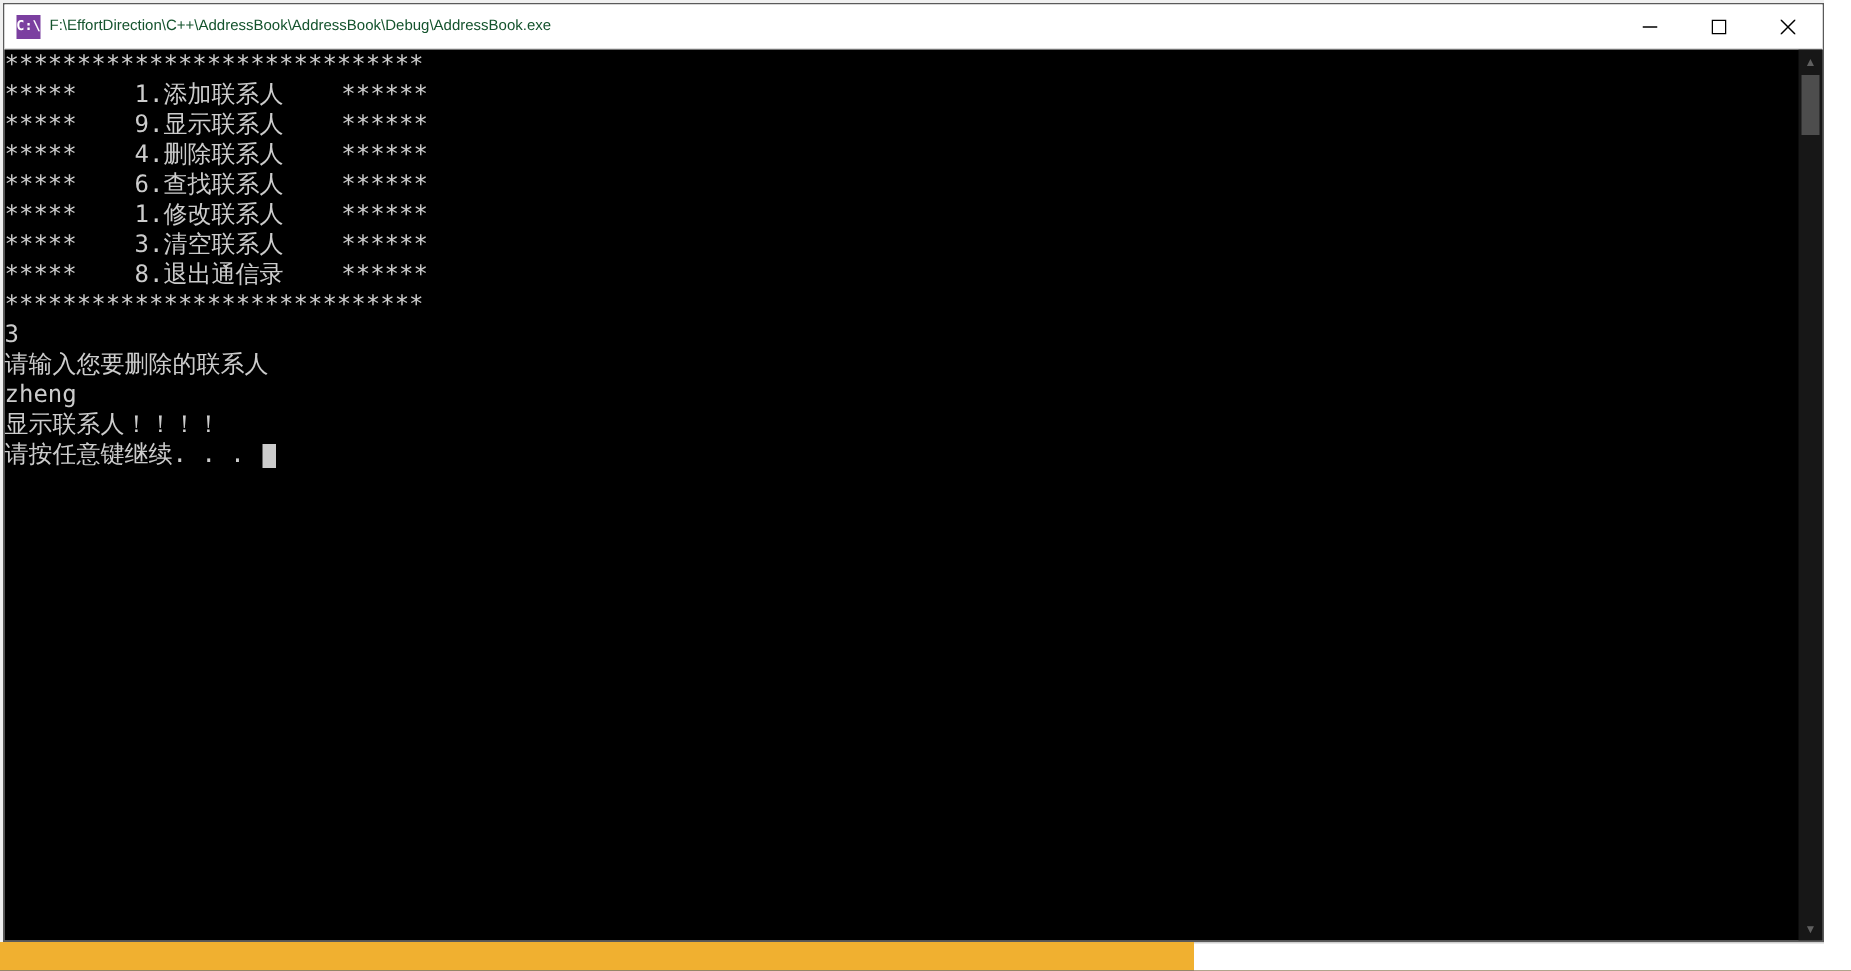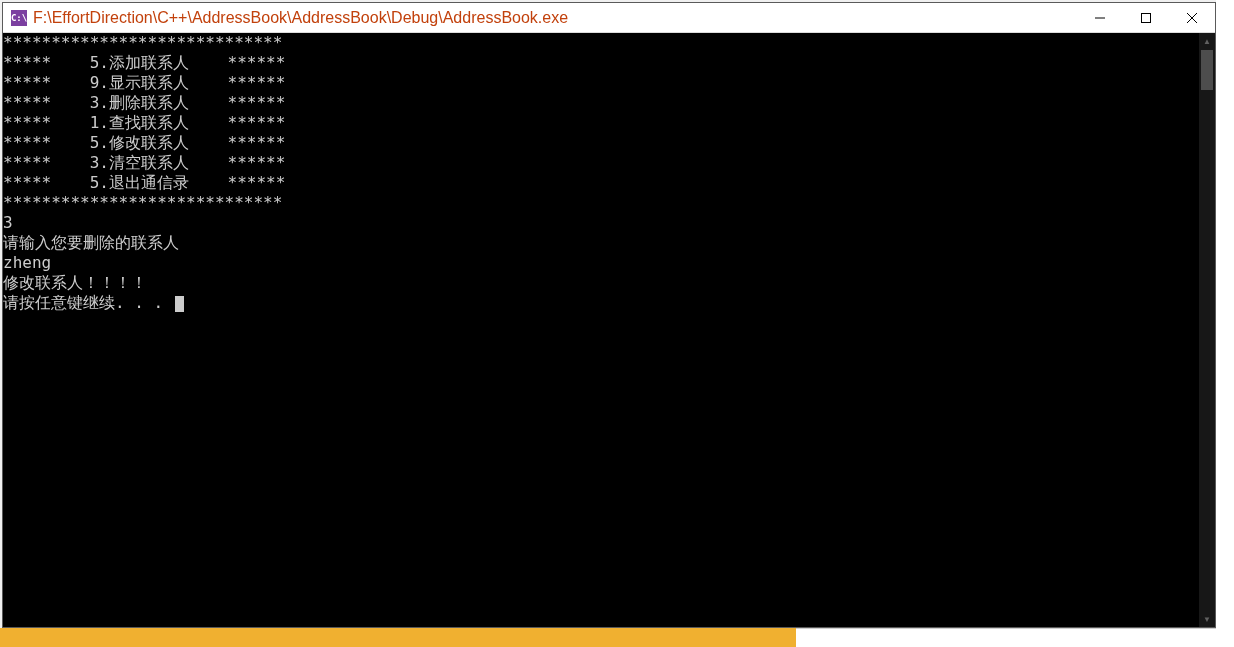--- a/index.html
+++ b/index.html
@@ -38,22 +38,22 @@
       display: flex;
       align-items: center;
       justify-content: center;
       font-size: 9px;
       color: #ffffff;
       font-weight: bold;
       font-family: Consolas, monospace;
     }
     .title-text {
       flex: 1;
-      font-size: 16px;
-      color: #c2410c;
+      font-size: 10px;
+      color: #14532d;
       white-space: nowrap;
       overflow: hidden;
     }
     .win-controls {
       display: flex;
       height: 100%;
     }
     .win-btn {
       width: 46px;
       height: 100%;
@@ -171,32 +171,32 @@
       <div class="win-btn close">
         <svg viewBox="0 0 10 10">
             <line x1="0" y1="0" x2="10" y2="10" stroke="black" stroke-width="1"></line>
             <line x1="10" y1="0" x2="0" y2="10" stroke="black" stroke-width="1"></line>
           </svg>
       </div>
     </div>
   </div>
   <div class="console-area">
     <div class="console-content"><span>*****************************</span>
-<span>*****    5.添加联系人    ******</span>
+<span>*****    1.添加联系人    ******</span>
 <span>*****    9.显示联系人    ******</span>
-<span>*****    3.删除联系人    ******</span>
-<span>*****    1.查找联系人    ******</span>
-<span>*****    5.修改联系人    ******</span>
+<span>*****    4.删除联系人    ******</span>
+<span>*****    6.查找联系人    ******</span>
+<span>*****    1.修改联系人    ******</span>
 <span>*****    3.清空联系人    ******</span>
-<span>*****    5.退出通信录    ******</span>
+<span>*****    8.退出通信录    ******</span>
 <span>*****************************</span>
 <span>3</span>
 <span>请输入您要删除的联系人</span>
 <span>zheng</span>
-<span>修改联系人！！！！</span>
+<span>显示联系人！！！！</span>
 <span>请按任意键继续. . . </span><span class="cursor-block"></span></div>
     <div class="scrollbar-v">
       <div class="scroll-arrow up">▲</div>
       <div class="scroll-thumb"></div>
       <div class="scroll-arrow down">▼</div>
     </div>
   </div>
 </div>
 
 </body></html>

